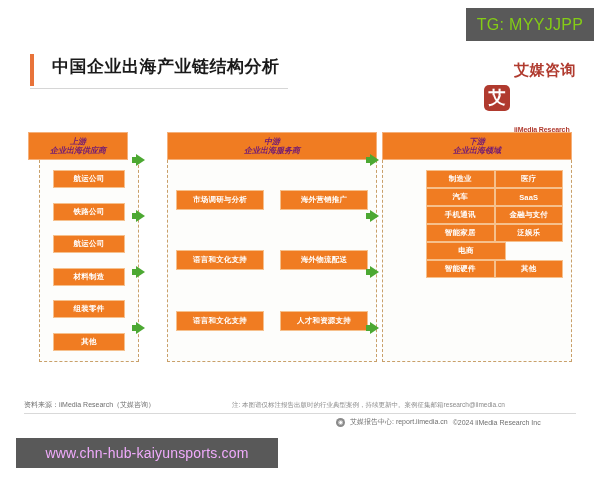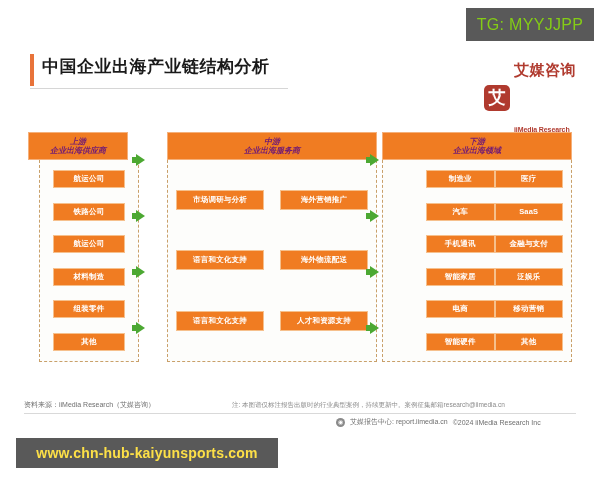--- a/index.html
+++ b/index.html
@@ -43,21 +43,21 @@
   .title-accent {
     position: absolute;
     left: 30px;
     top: 2px;
     width: 4px;
     height: 32px;
     background: #e8733a;
   }
   .page-title {
     position: absolute;
-    left: 42px;
+    left: 52px;
     top: 3px;
     font-size: 17px;
     font-weight: bold;
     color: #1a1a1a;
     letter-spacing: .5px;
     white-space: nowrap;
   }
   .title-rule {
     position: absolute;
     left: 30px;
@@ -141,21 +141,21 @@
     width: 100%;
     border: 1px dashed #c9a06a;
     border-top: none;
     background: #fdfdfb;
     padding: 10px 8px 10px 8px;
     display: flex;
     flex-direction: column;
   }
   .col-up  .col-body { height: 202px; justify-content: space-between; align-items: center; margin-left: 11px; }
   .col-mid .col-body { height: 202px; justify-content: space-around; }
-  .col-down .col-body { height: 202px; justify-content: space-between; padding-left: 43px; }
+  .col-down .col-body { height: 202px; justify-content: flex-start; padding-left: 43px; }
 
   .chip {
     box-sizing: border-box;
     background: #f07c22;
     border: 1px solid #f6c08c;
     color: #ffffff;
     font-size: 7.5px;
     font-weight: bold;
     display: flex;
     align-items: center;
@@ -245,27 +245,26 @@
   }
 
   
   .url-banner {
     position: absolute;
     left: 16px;
     top: 438px;
     width: 262px;
     height: 30px;
     background: #595959;
-    color: #fde047;
+    color: #f0abfc;
     font-size: 14px;
     display: flex;
     align-items: center;
     justify-content: center;
     letter-spacing: .2px;
-    font-weight: bold;
   }
 </style>
 </head>
 <body>
 
 <div class="tg-badge">TG: MYYJJPP</div>
 
 <div class="header">
   <div class="title-accent"></div>
   <div class="page-title">中国企业出海产业链结构分析</div>
@@ -349,21 +348,20 @@
       <div class="grid-row">
         <div class="chip">手机通讯</div>
         <div class="chip">金融与支付</div>
       </div>
       <div class="grid-row">
         <div class="chip">智能家居</div>
         <div class="chip">泛娱乐</div>
       </div>
       <div class="grid-row">
         <div class="chip">电商</div>
-        <div class="chip">移动营销</div>
       </div>
       <div class="grid-row">
         <div class="chip">智能硬件</div>
         <div class="chip">其他</div>
       </div>
     </div>
   </div>
 
 </div>
 

